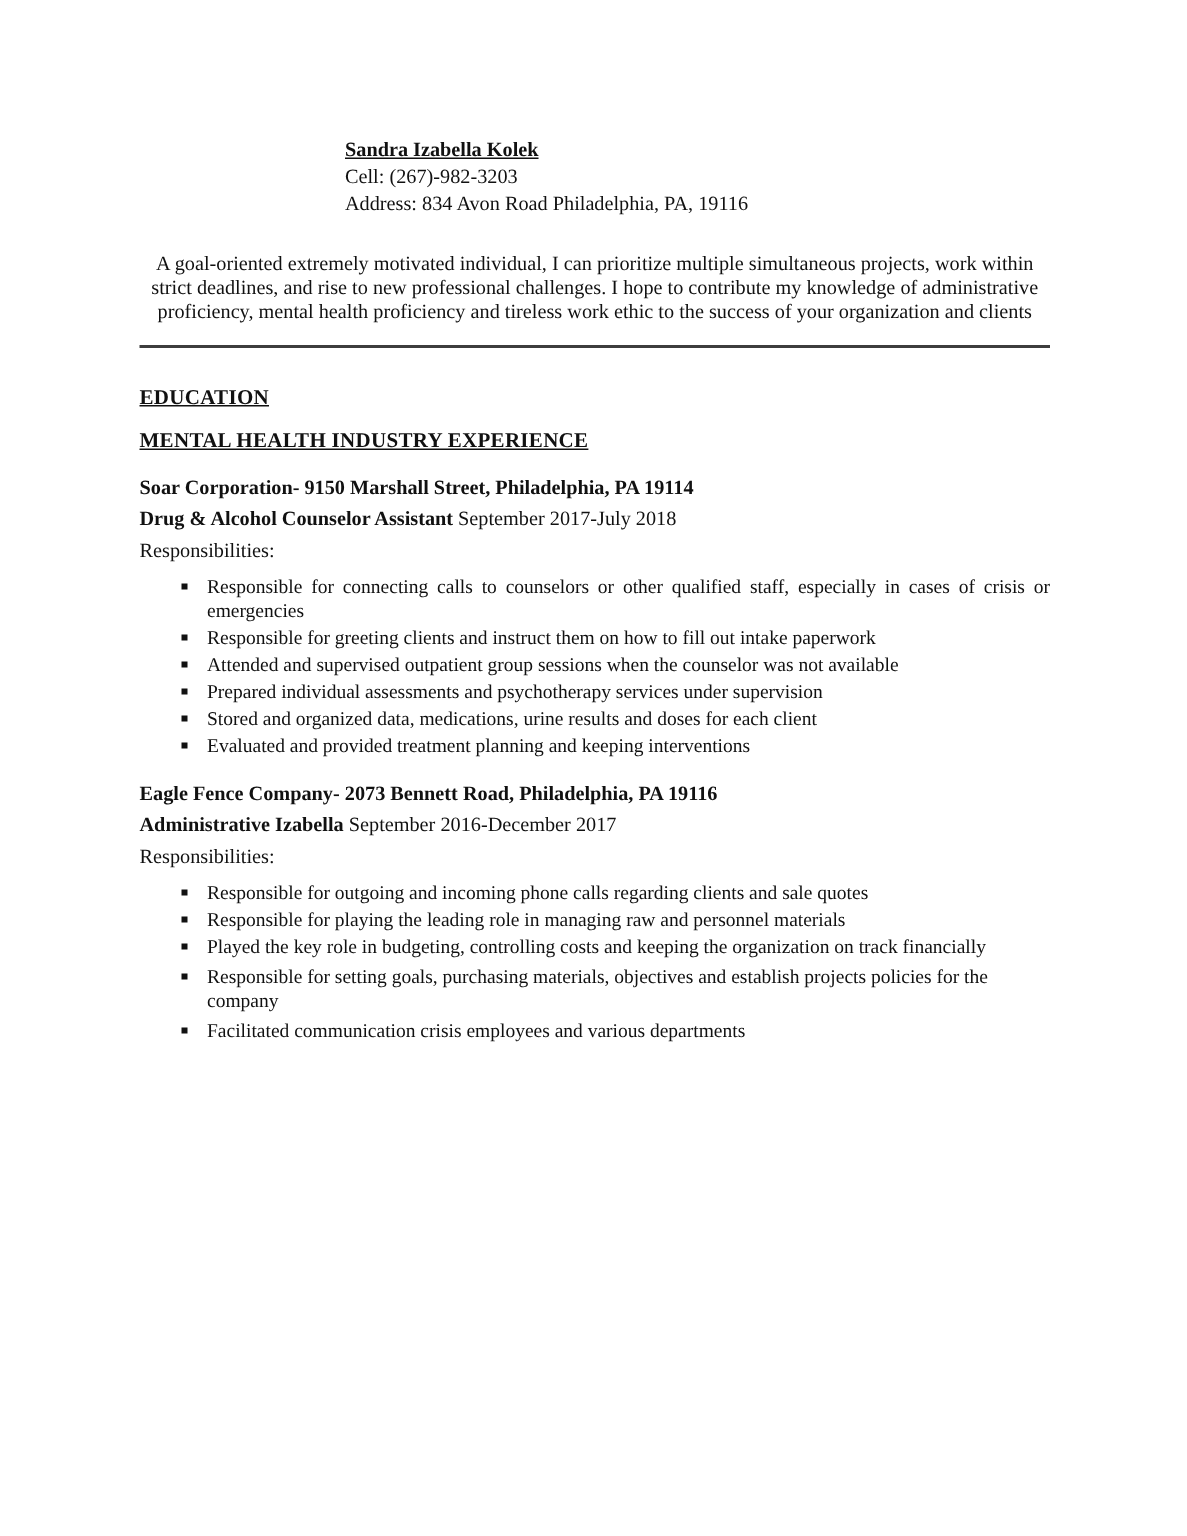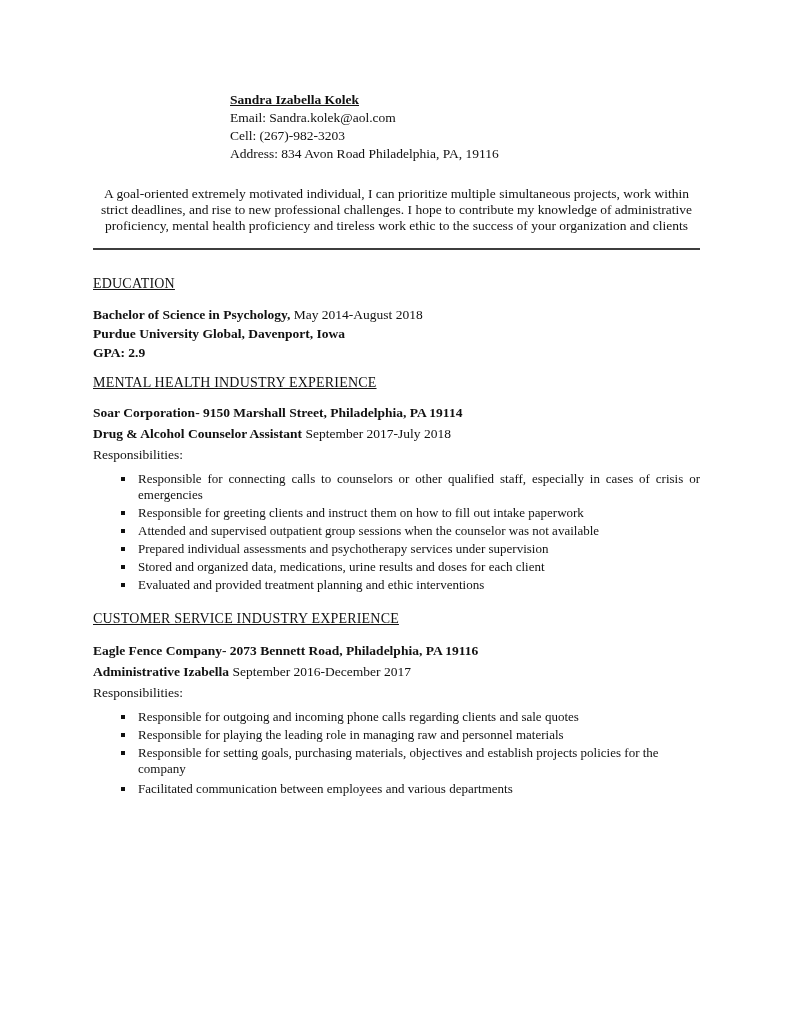--- a/index.html
+++ b/index.html
@@ -38,21 +38,21 @@
   
   .rule {
     margin-top: 14px;
     border: none;
     border-top: 2px solid #3d3d3d;
   }
 
   
   .section-heading {
     font-size: 14px;
-    font-weight: normal;
+    font-weight: bold;
     text-decoration: underline;
     line-height: 16px;
     margin: 0;
     letter-spacing: 0.2px;
   }
   .edu-heading { margin-top: 26px; }
   .mh-heading  { margin-top: 13px; }
   .cs-heading  { margin-top: 18px; }
 
   
@@ -97,57 +97,51 @@
   ul.bullets2 li:nth-child(4),
   ul.bullets2 li:nth-child(5) { margin-top: 4px; }
 </style>
 </head>
 <body>
 
 <div class="page">
 
   <div class="contact">
     <p><span class="name">Sandra Izabella Kolek</span></p>
-    <p>Email: Sandra.kolek@aol.com</p>
     <p>Cell: (267)-982-3203</p>
     <p>Address: 834 Avon Road Philadelphia, PA, 19116</p>
   </div>
 
   <p class="summary">A goal-oriented extremely motivated individual, I can prioritize multiple simultaneous projects, work within strict deadlines, and rise to new professional challenges. I hope to contribute my knowledge of administrative proficiency, mental health proficiency and tireless work ethic to the success of your organization and clients</p>
 
   <hr class="rule">
 
   <h2 class="section-heading edu-heading">EDUCATION</h2>
-  <div class="edu-block">
-    <p><span class="bold">Bachelor of Science in Psychology,</span><span class="dates"> May 2014-August 2018</span></p>
-    <p class="bold">Purdue University Global, Davenport, Iowa</p>
-    <p class="bold">GPA: 2.9</p>
-  </div>
 
   <h2 class="section-heading mh-heading">MENTAL HEALTH INDUSTRY EXPERIENCE</h2>
   <div class="employer-block">
     <p class="employer">Soar Corporation- 9150 Marshall Street, Philadelphia, PA 19114</p>
     <p class="role"><span class="bold">Drug &amp; Alcohol Counselor Assistant</span><span class="dates"> September 2017-July 2018</span></p>
     <p class="resp-label">Responsibilities:</p>
   </div>
   <ul class="bullets bullets1">
     <li class="justify">Responsible for connecting calls to counselors or other qualified staff, especially in cases of crisis or emergencies</li>
     <li>Responsible for greeting clients and instruct them on how to fill out intake paperwork</li>
     <li>Attended and supervised outpatient group sessions when the counselor was not available</li>
     <li>Prepared individual assessments and psychotherapy services under supervision</li>
     <li>Stored and organized data, medications, urine results and doses for each client</li>
-    <li>Evaluated and provided treatment planning and ethic interventions</li>
+    <li>Evaluated and provided treatment planning and keeping interventions</li>
   </ul>
 
-  <h2 class="section-heading cs-heading">CUSTOMER SERVICE INDUSTRY EXPERIENCE</h2>
   <div class="employer-block cs-employer-block">
     <p class="employer">Eagle Fence Company- 2073 Bennett Road, Philadelphia, PA 19116</p>
     <p class="role"><span class="bold">Administrative Izabella</span><span class="dates"> September 2016-December 2017</span></p>
     <p class="resp-label">Responsibilities:</p>
   </div>
   <ul class="bullets bullets2">
     <li>Responsible for outgoing and incoming phone calls regarding clients and sale quotes</li>
     <li>Responsible for playing the leading role in managing raw and personnel materials</li>
+    <li>Played the key role in budgeting, controlling costs and keeping the organization on track financially</li>
     <li>Responsible for setting goals, purchasing materials, objectives and establish projects policies for the company</li>
-    <li>Facilitated communication between employees and various departments</li>
+    <li>Facilitated communication crisis employees and various departments</li>
   </ul>
 
 </div>
 
 </body></html>

